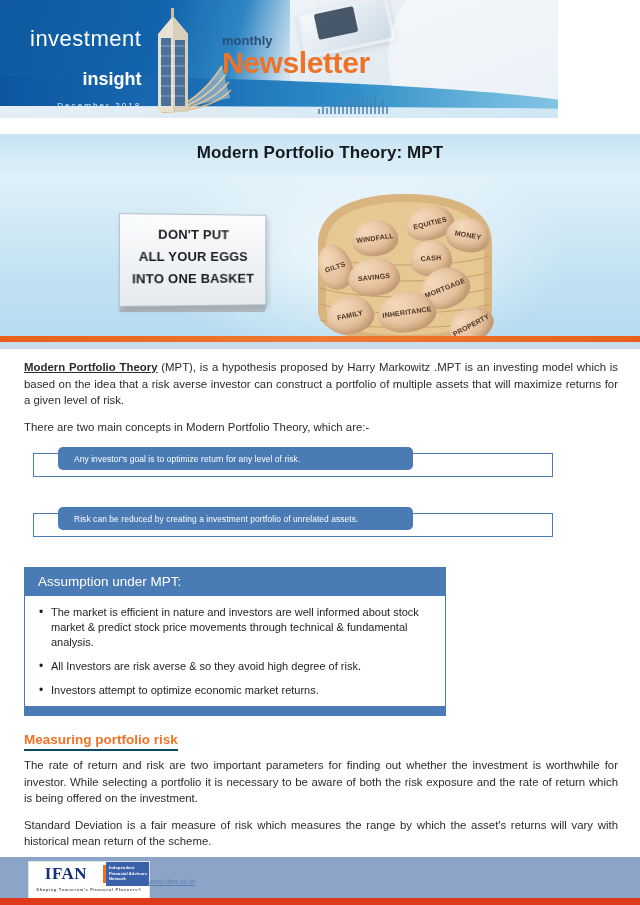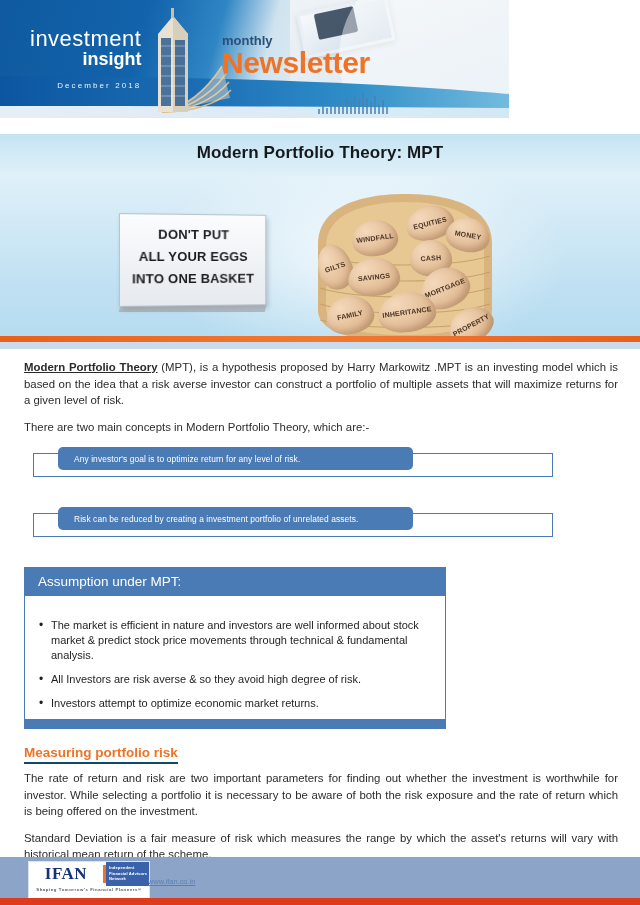--- a/index.html
+++ b/index.html
@@ -1,41 +1,41 @@
 <!DOCTYPE html>
 <html><head>
 <meta charset="utf-8">
 <style>
   html,body{margin:0;padding:0;background:#8ba4c8;}
   body{font-family:"Liberation Sans",sans-serif;}
   .page{position:relative;width:640px;height:905px;overflow:hidden;background:#ffffff;}
 
   
-  .header{position:relative;width:509px;height:118px;overflow:hidden;
+  .header{position:relative;width:558px;height:118px;overflow:hidden;
           background:linear-gradient(105deg,#0f5aa0 0%,#1263ab 28%,#2f86c4 42%,#cfe3ef 52%,#eef4f8 70%,#dfeaf2 100%);}
   .hdr-photo{position:absolute;left:290px;top:0;width:350px;height:118px;
              background:linear-gradient(160deg,#eef3f7 0%,#e3ecf3 40%,#d7e6f0 100%);}
   .hdr-photo:before{content:"";position:absolute;left:10px;top:4px;width:86px;height:40px;
              background:linear-gradient(150deg,#f7fafc,#ccdae6);transform:rotate(-12deg);
              border:3px solid #e9eff4;border-radius:3px;box-shadow:0 2px 6px rgba(0,0,0,.12);}
   .hdr-photo:after{content:"";position:absolute;left:26px;top:10px;width:40px;height:26px;
              background:#2b3d52;transform:rotate(-12deg);border-radius:2px;opacity:.85;}
   .hdr-blob{position:absolute;right:-30px;top:-42px;width:200px;height:200px;border-radius:50%;
             background:rgba(255,255,255,.45);}
   .hdr-wave{position:absolute;left:0;bottom:-4px;width:640px;height:46px;
             background:linear-gradient(90deg,#0c56a0,#1b6cb3 30%,#2f8ec8 55%,#6fb8dd 78%,#9fd2ea 100%);
             border-top-right-radius:100% 100%;border-top-left-radius:0;
             clip-path:ellipse(120% 100% at 10% 100%);}
   .hdr-wave2{position:absolute;left:0;bottom:0;width:640px;height:12px;
             background:linear-gradient(90deg,#ffffff,#eaf4fa 60%,#cfe6f3);
             clip-path:ellipse(130% 100% at 6% 100%);opacity:.9;}
 
   .brand{position:absolute;left:30px;top:28px;color:#fff;z-index:6;}
   .brand .l1{font-size:22px;font-weight:400;letter-spacing:.5px;line-height:1;}
-  .brand .l2{font-size:18px;font-weight:700;text-align:right;margin-top:0;line-height:1;}
+  .brand .l2{font-size:18px;font-weight:700;text-align:right;margin-top:20px;line-height:1;}
   .brand .date{margin-top:13px;font-size:8px;letter-spacing:2.1px;text-align:right;color:#eaf3fb;}
 
   .tower{position:absolute;left:140px;top:8px;width:66px;height:104px;z-index:5;}
   .fan{position:absolute;left:160px;top:52px;width:72px;height:62px;z-index:4;}
 
   .masthead{position:absolute;left:222px;top:34px;z-index:6;}
   .masthead .mt{font-size:13px;font-weight:700;color:#2a4f7a;line-height:1;}
   .masthead .mn{font-size:30px;font-weight:700;color:#ee7326;line-height:1.02;margin-top:1px;
                 letter-spacing:-.4px;}
   .bars{position:absolute;left:318px;top:92px;z-index:6;display:flex;align-items:flex-end;gap:2px;height:22px;}
@@ -86,21 +86,21 @@
   .concept{position:relative;height:40px;margin-bottom:20px;}
   .concept .outline{position:absolute;left:9px;top:6px;width:518px;height:22px;
                     border:1.4px solid #4a7bb5;background:#fff;}
   .concept .bar{position:absolute;left:34px;top:0;width:355px;height:23px;border-radius:5px;
                 background:#4a7bb5;display:flex;align-items:center;}
   .concept .bar span{color:#fff;font-size:8.4px;padding-left:16px;letter-spacing:.1px;}
 
   
   .assume{margin-top:12px;width:422px;}
   .assume .ah{background:#4a7bb5;color:#fff;font-size:13.5px;padding:7px 0 7px 14px;}
-  .assume .ab{border:1.6px solid #4a7bb5;border-top:none;background:#fff;padding:22px 14px 7px 14px;}
+  .assume .ab{border:1.6px solid #4a7bb5;border-top:none;background:#fff;padding:9px 14px 7px 14px;}
   .assume ul{margin:0;padding:0;list-style:none;}
   .assume li{position:relative;padding-left:12px;margin-bottom:9px;font-size:11px;
              line-height:1.35;color:#1f1f1f;}
   .assume li:last-child{margin-bottom:2px;}
   .assume li:before{content:"\2022";position:absolute;left:0;top:-1px;font-size:12px;color:#1f1f1f;}
   .assume .af{height:9px;background:#4a7bb5;}
 
   
   h2.oh{margin:16px 0 6px 0;font-size:13.5px;font-weight:700;color:#ee7326;
         display:inline-block;border-bottom:2px solid #0c4a6e;padding-bottom:2px;}

